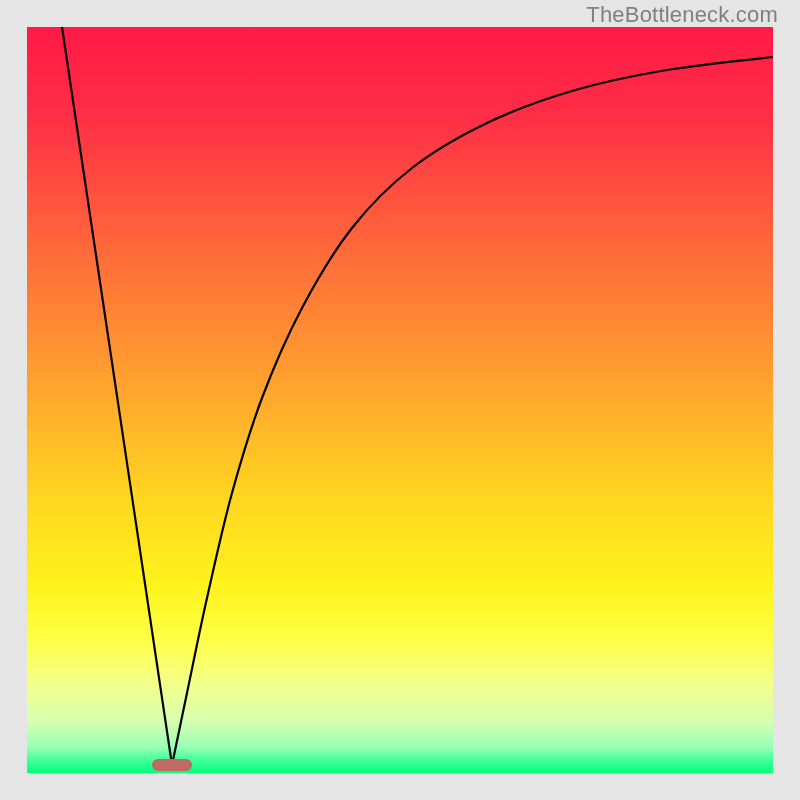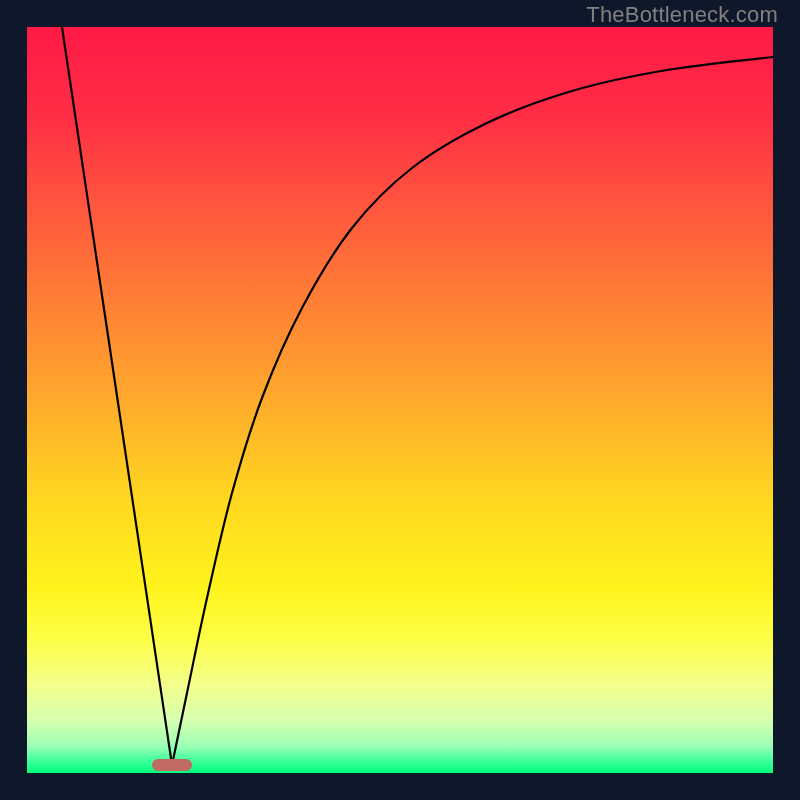--- a/index.html
+++ b/index.html
@@ -7,21 +7,21 @@
     padding: 0;
     width: 800px;
     height: 800px;
     background: #000;
     overflow: hidden;
   }
   .frame {
     position: relative;
     width: 800px;
     height: 800px;
-    background: #0f172a;
+    background: #e5e5e5;
   }
   .watermark {
     position: absolute;
     top: 2px;
     right: 22px;
     font-family: Arial, Helvetica, sans-serif;
     font-size: 22px;
     color: #808080;
     font-weight: 400;
     letter-spacing: 0.2px;

